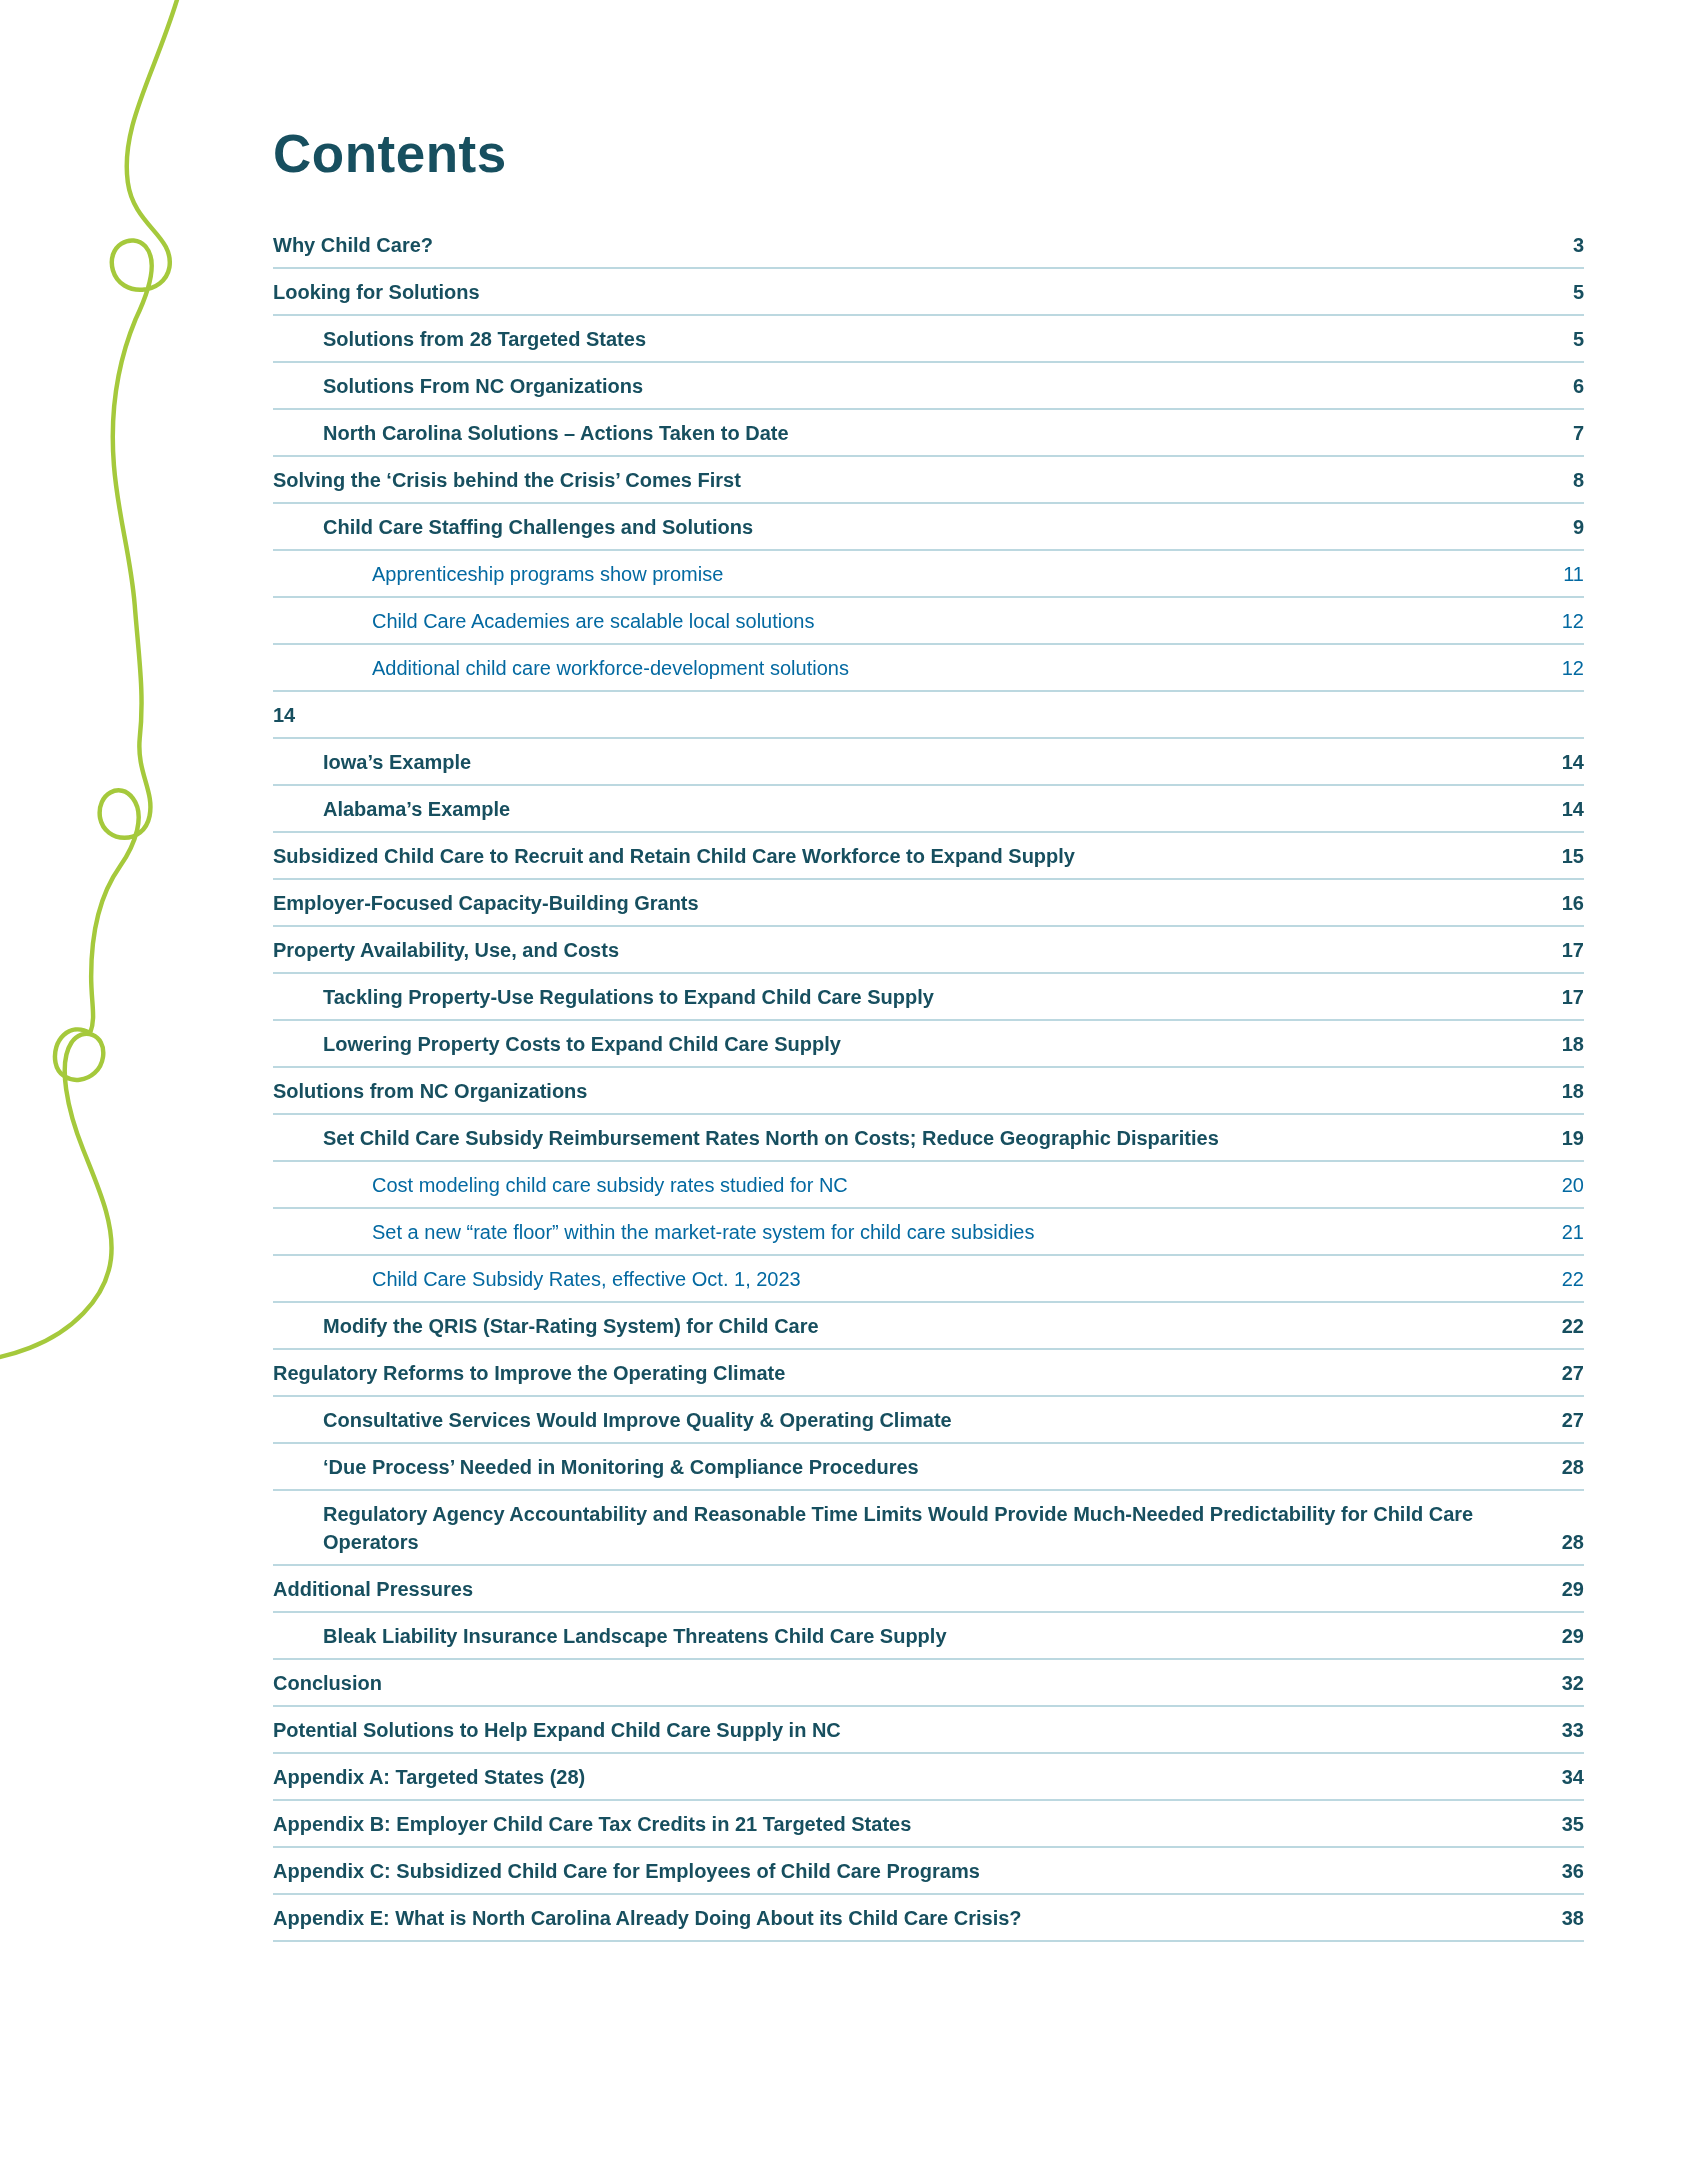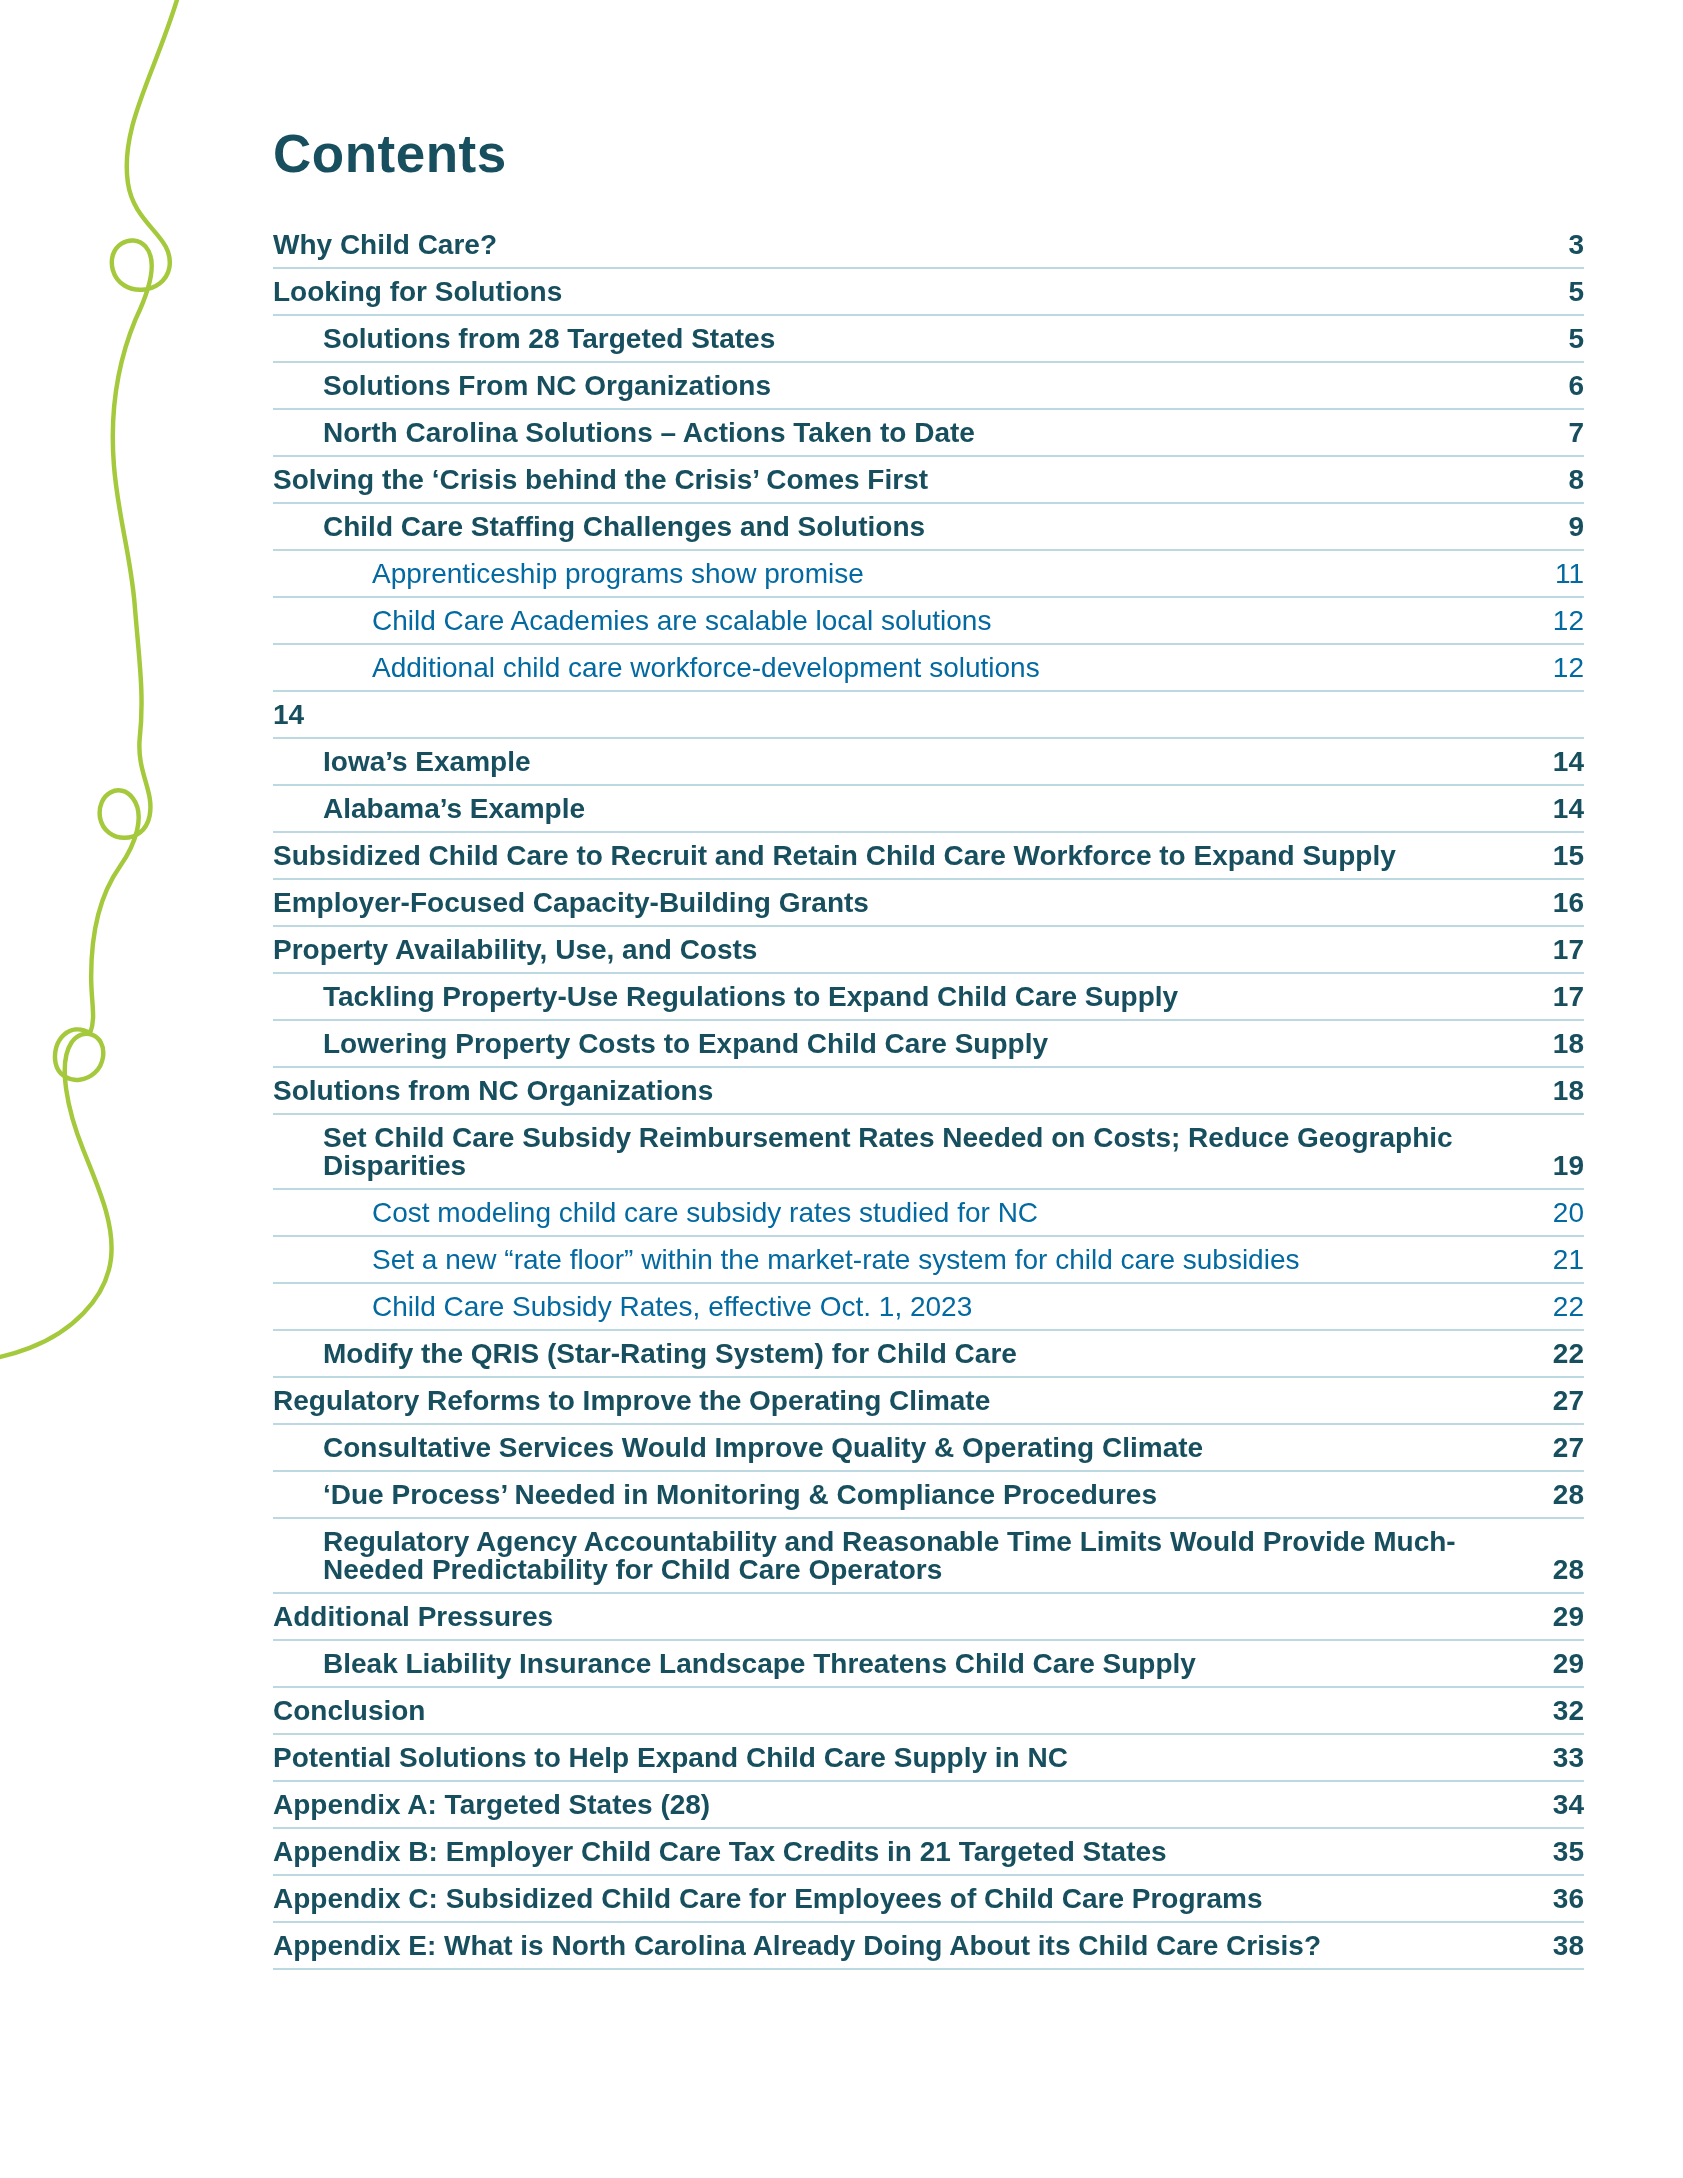--- a/index.html
+++ b/index.html
@@ -33,21 +33,21 @@
     letter-spacing: 0.5px;
     margin-bottom: 42px;
   }
   .toc-list { width: 100%; }
   .toc-row {
     display: flex;
     justify-content: space-between;
     align-items: flex-end;
     border-bottom: 2px solid #bcd8e0;
     padding: 9px 0 8px 0;
-    font-size: 28px;
+    font-size: 20px;
     line-height: 28px;
     font-weight: bold;
     color: #174f5f;
     cursor: pointer;
   }
   .toc-row .toc-label { padding-right: 26px; }
   .toc-row.level-1 .toc-label { padding-left: 50px; }
   .toc-row.level-2 {
     font-weight: normal;
     color: #0369a1;
@@ -157,21 +157,21 @@
   </div>
         <div class="toc-row level-1">
     <span class="toc-label">Lowering Property Costs to Expand Child Care Supply</span>
     <span class="toc-page">18</span>
   </div>
         <div class="toc-row level-0">
     <span class="toc-label">Solutions from NC Organizations</span>
     <span class="toc-page">18</span>
   </div>
         <div class="toc-row level-1">
-    <span class="toc-label">Set Child Care Subsidy Reimbursement Rates Needed on Costs; Reduce Geographic Disparities</span>
+    <span class="toc-label">Set Child Care Subsidy Reimbursement Rates North on Costs; Reduce Geographic Disparities</span>
     <span class="toc-page">19</span>
   </div>
         <div class="toc-row level-2">
     <span class="toc-label">Cost modeling child care subsidy rates studied for NC</span>
     <span class="toc-page">20</span>
   </div>
         <div class="toc-row level-2">
     <span class="toc-label">Set a new “rate floor” within the market-rate system for child care subsidies</span>
     <span class="toc-page">21</span>
   </div>

